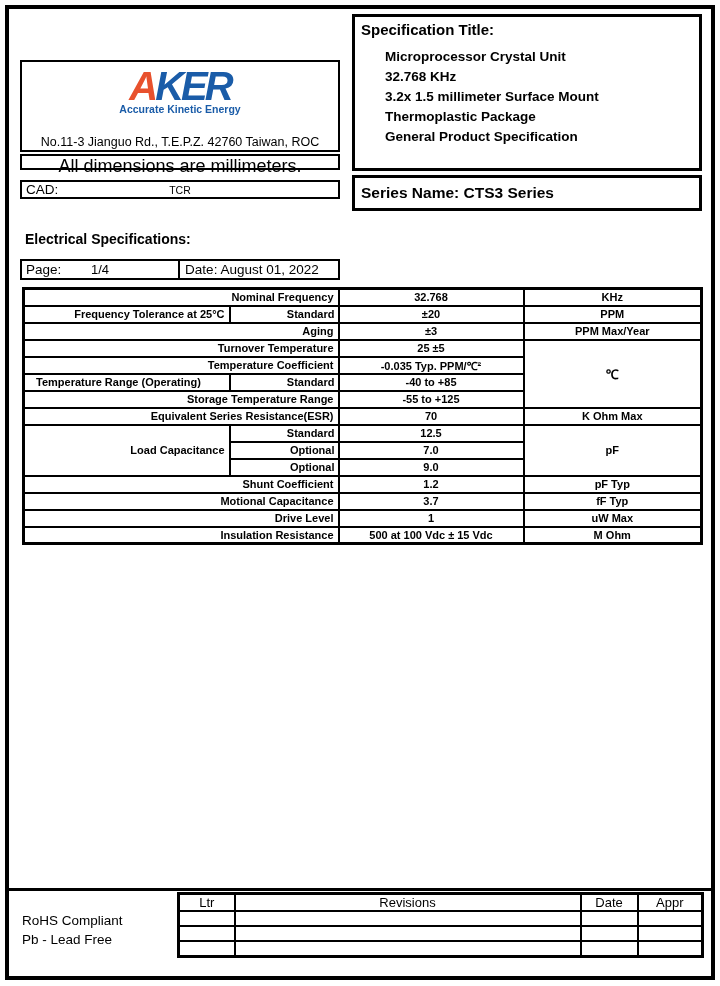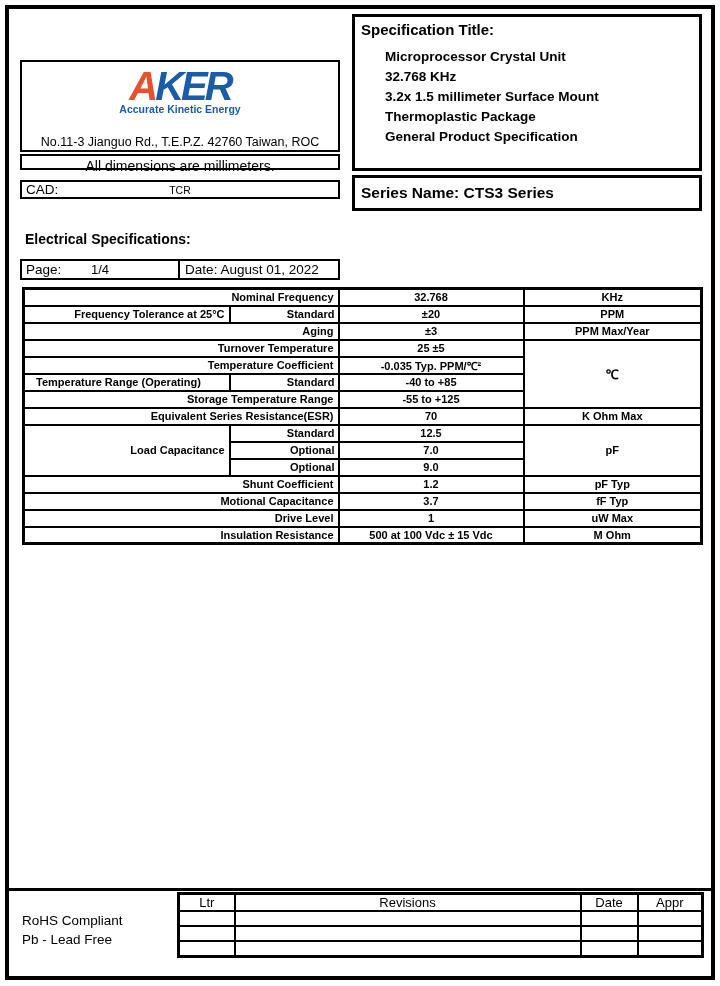--- a/index.html
+++ b/index.html
@@ -8,21 +8,21 @@
   .page { position: relative; width: 720px; height: 986px; background: #fff; overflow: hidden; }
   .outer-border { position: absolute; left: 5px; top: 5px; right: 5px; bottom: 6px; border: 4px solid #000; }
 
   
   .left-block { position: absolute; left: 20px; top: 14px; width: 320px; margin-top: 46px; }
   .lb-box { position: absolute; left: 0; width: 100%; border: 2px solid #000; background: #fff; }
   .logo-box { top: 0; height: 92px; display: flex; flex-direction: column; align-items: center; justify-content: space-between; padding: 5px 2px 1px 2px; }
   .logo-word { font-style: italic; font-weight: bold; font-size: 40px; line-height: 0.95; letter-spacing: -3px; }
   .logo-tagline { font-weight: bold; font-size: 10.5px; margin-top: -2px; }
   .address-line { font-size: 12.5px; text-align: center; width: 100%; }
-  .dims-box { top: 94px; height: 16px; font-size: 14px; text-align: center; line-height: 20px; }
+  .dims-box { top: 94px; height: 16px; font-size: 18px; text-align: center; line-height: 20px; }
   .info-row { position: relative; font-size: 14px; }
   .row-cad    { top: 120px; height: 19px; }
   .row-review { top: 141px; height: 18px; }
   .row-appr   { top: 161px; height: 17px; }
   .row-page   { top: 180px; height: 21px; padding-left: 31px; }
   .info-label { position: absolute; left: 4px; top: 0; height: 100%; display: flex; align-items: center; font-size: 13.5px; }
   .info-value { position: absolute; left: 0; top: 0; width: 100%; height: 100%; display: flex; align-items: center; justify-content: center; font-size: 10.5px; text-align: right; }
   .page-cell-left  { position: absolute; left: 0; top: 0; width: 49.4%; height: 100%; }
   .page-cell-right { position: absolute; right: 0; top: 0; width: 50.6%; height: 100%; border-left: 2px solid #000; display: flex; align-items: center; padding-left: 5px; font-size: 13.5px; }
 

